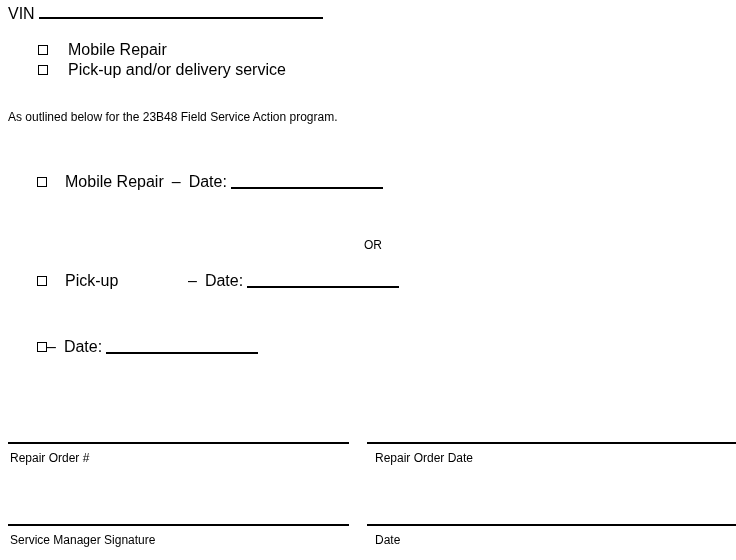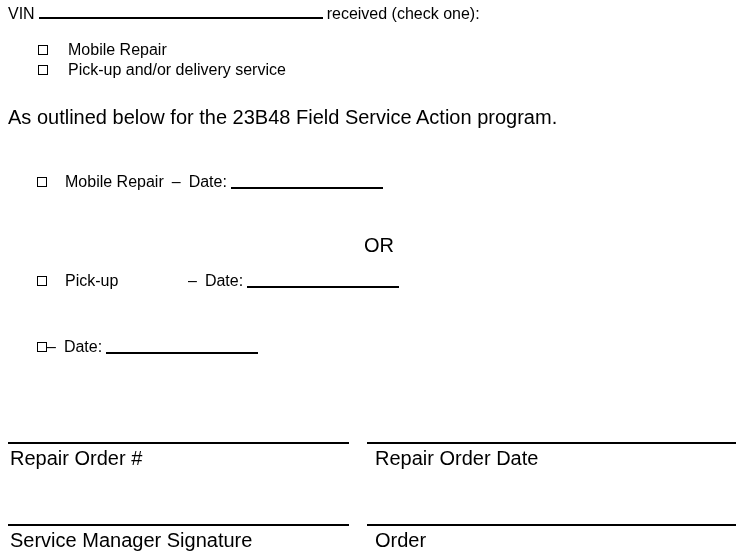--- a/index.html
+++ b/index.html
@@ -18,21 +18,21 @@
   .page {
     position: relative;
     width: 736px;
     height: 560px;
     overflow: hidden;
     background: #ffffff;
   }
 
   .txt {
     position: absolute;
-    font-size: 20px;
+    font-size: 12px;
     line-height: 19px;
     color: #000000;
     white-space: pre;
   }
 
   
   .vin-row {
     position: absolute;
     left: 8px;
     top: 4px;
@@ -133,21 +133,20 @@
   .lbl-date    { left: 375px; top: 531px; }
 </style>
 </head>
 <body>
 
 <div class="page">
 
   <div class="vin-row">
     <span>VIN</span>
     <span class="fill-line vin-line"></span>
-    <span>received (check one):</span>
   </div>
 
   <div class="opt-row opt-a">
     <span class="cbox"></span>
     <span class="opt-label">Mobile Repair</span>
   </div>
 
   <div class="opt-row opt-b">
     <span class="cbox"></span>
     <span class="opt-label">Pick-up and/or delivery service</span>
@@ -181,15 +180,15 @@
   </div>
 
   <div class="sig-rule rule-ro"></div>
   <div class="sig-rule rule-rodate"></div>
   <div class="sig-rule rule-sig"></div>
   <div class="sig-rule rule-date"></div>
 
   <div class="txt lbl-ro">Repair Order #</div>
   <div class="txt lbl-sig">Service Manager Signature</div>
   <div class="txt lbl-rodate">Repair Order Date</div>
-  <div class="txt lbl-date">Order</div>
+  <div class="txt lbl-date">Date</div>
 
 </div>
 
 </body></html>

